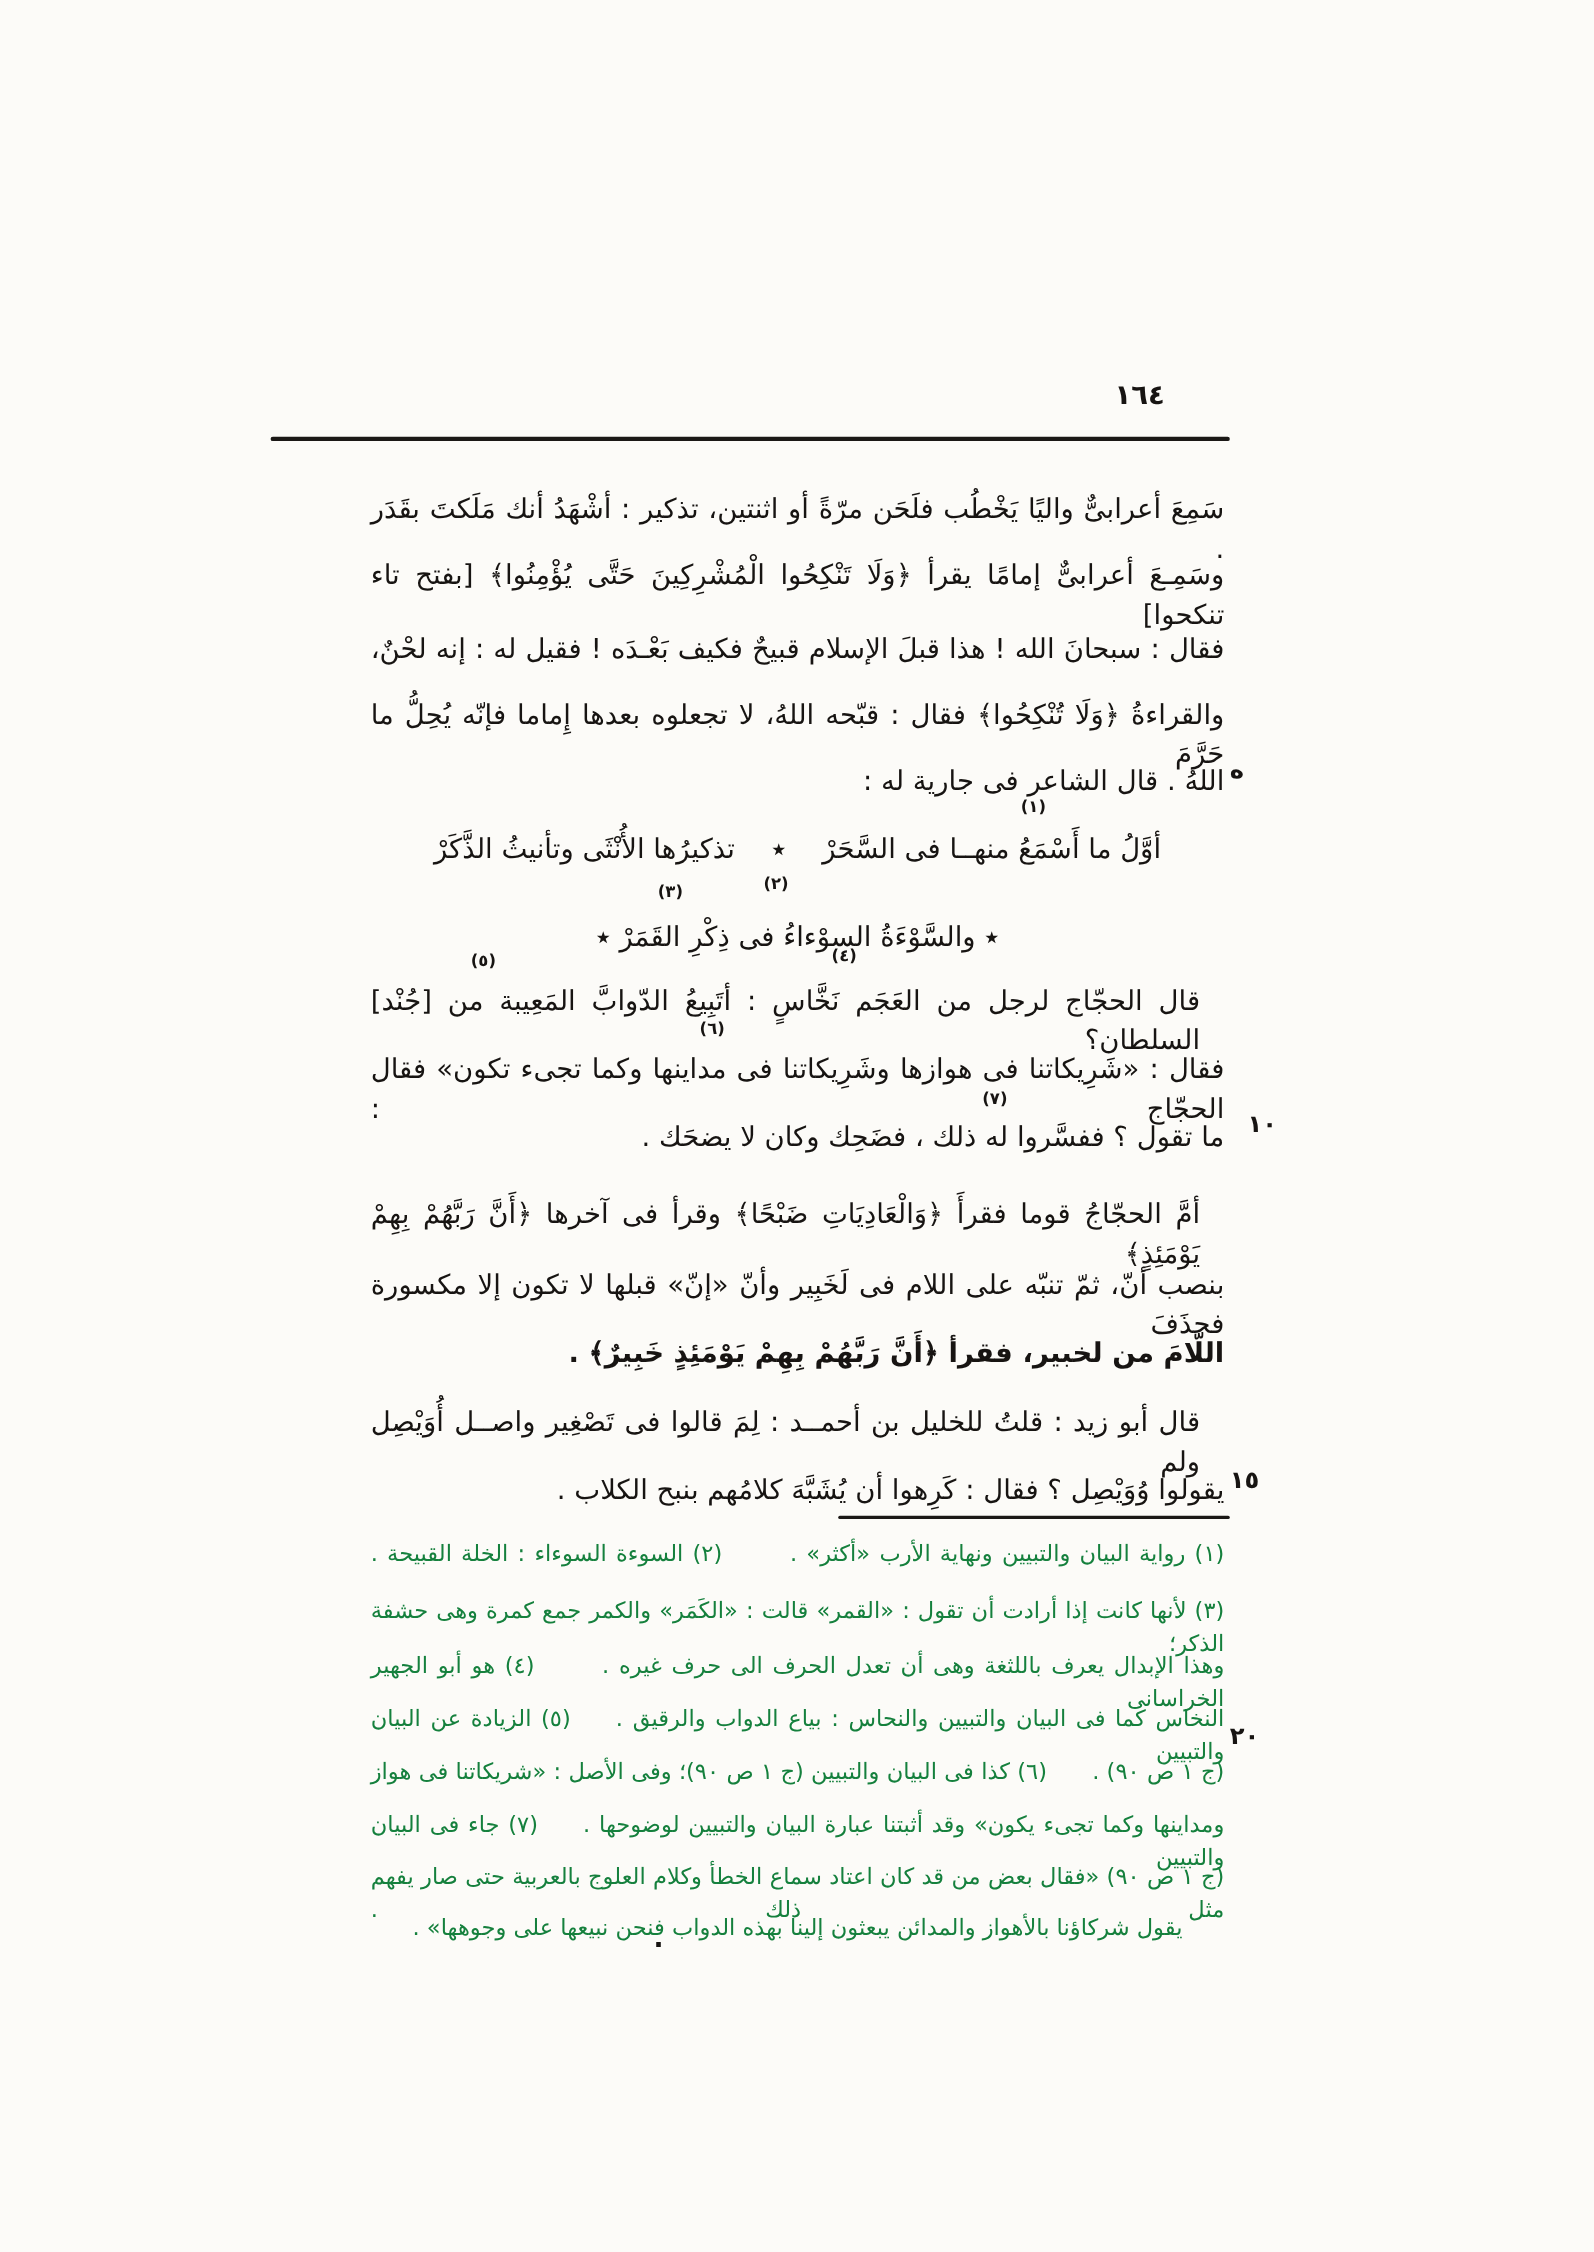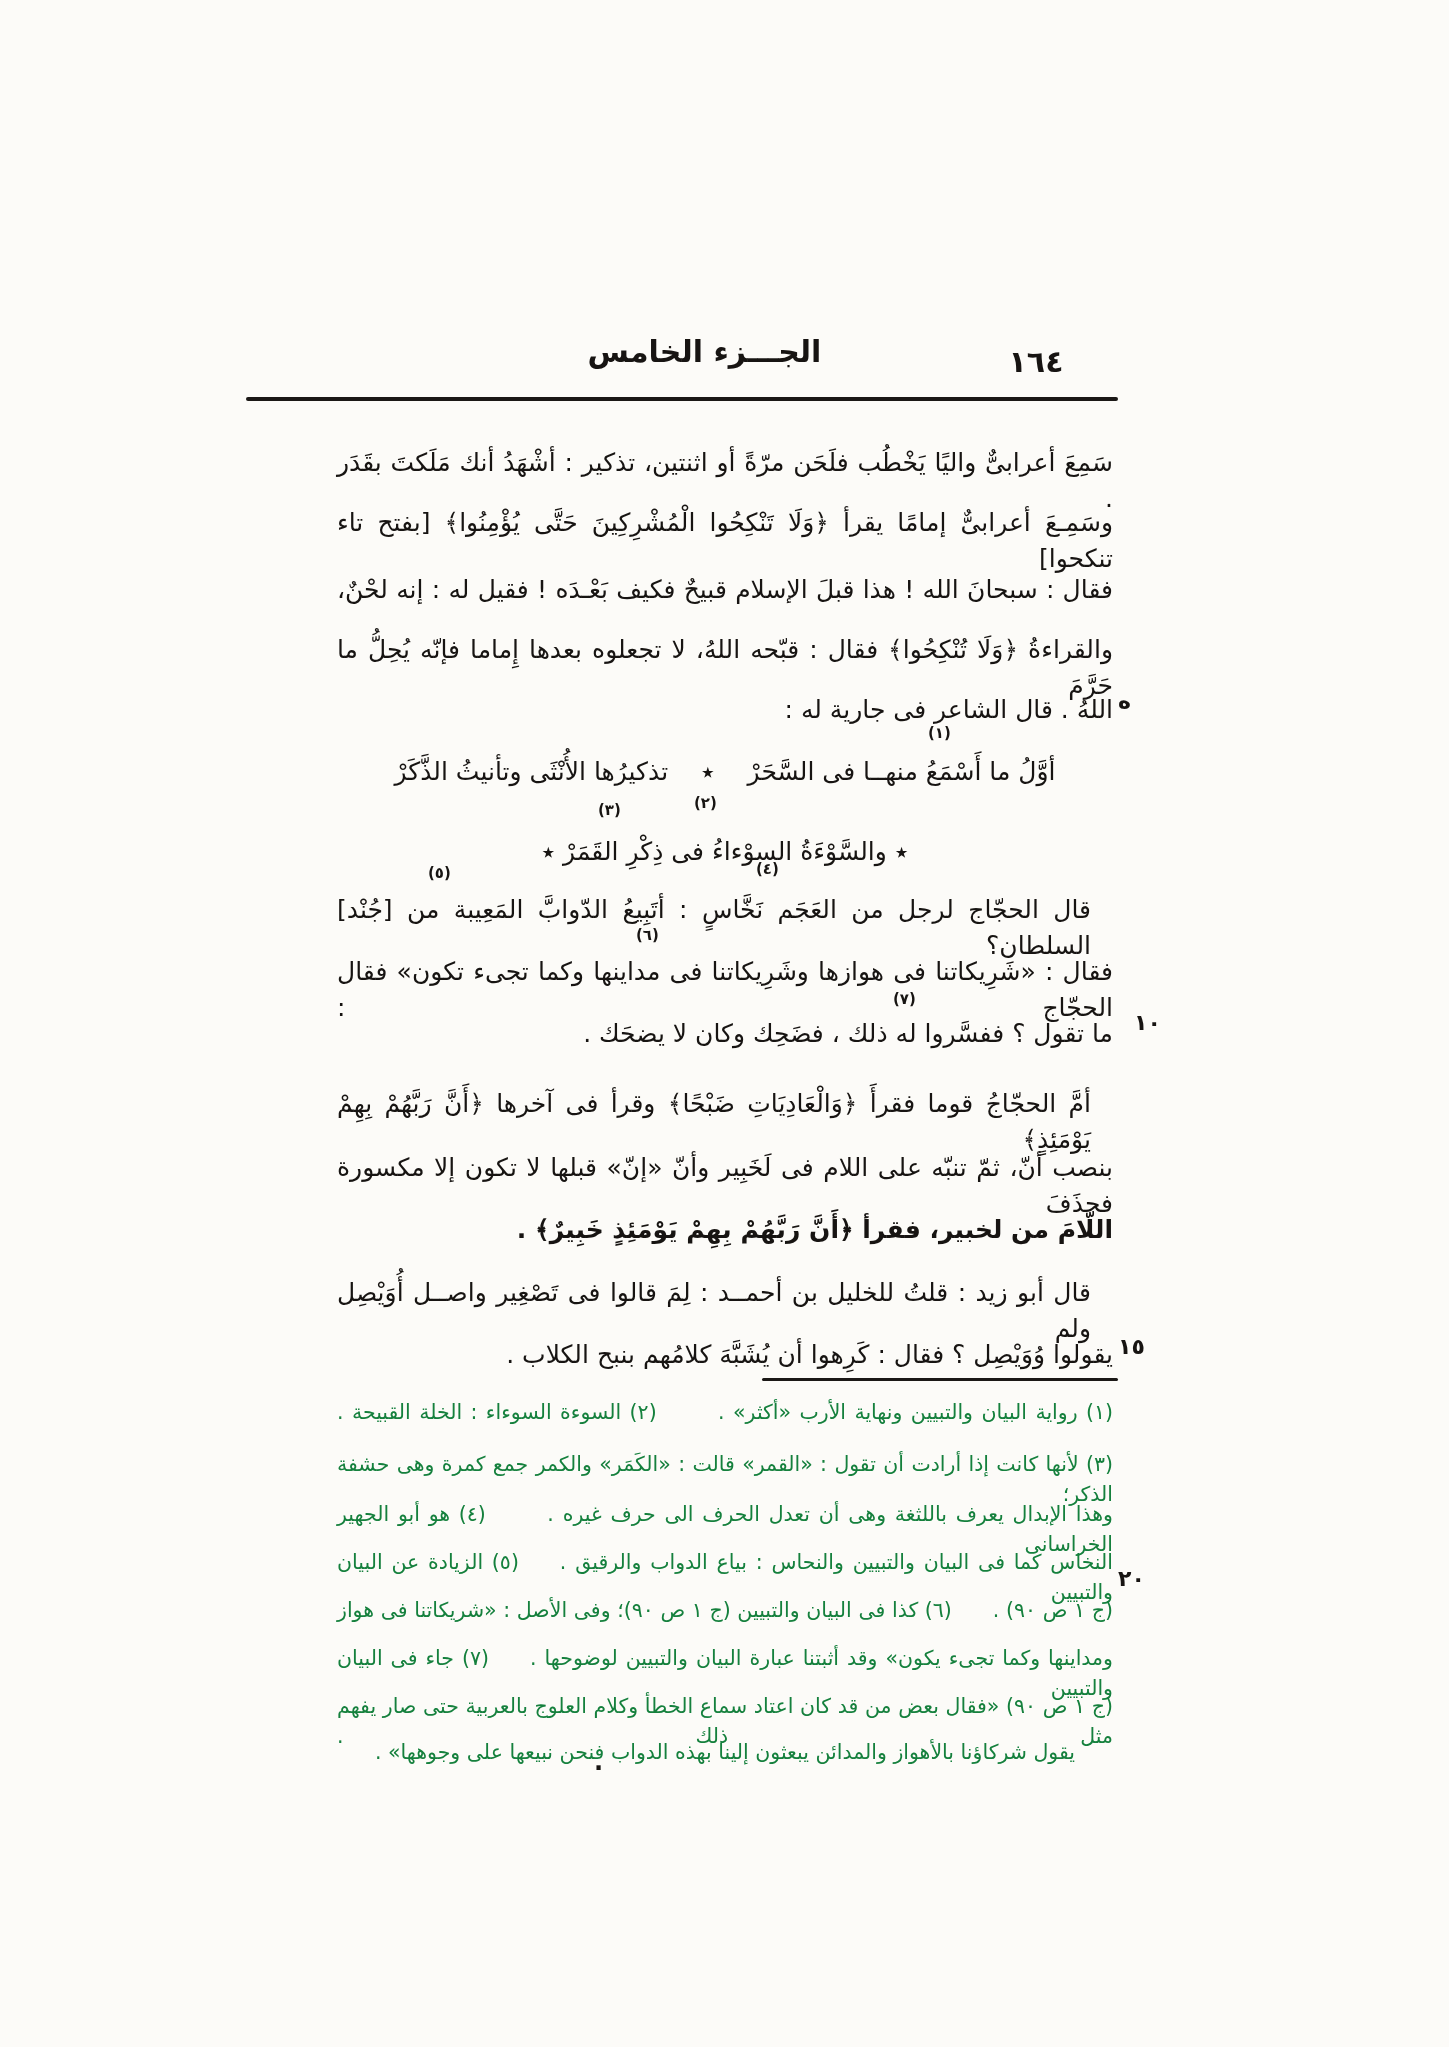--- a/index.html
+++ b/index.html
@@ -16,21 +16,21 @@
     overflow:hidden;
   }
   
   .hdr-title{
     position:absolute;top:334px;left:0;right:40px;
     text-align:center;direction:rtl;
     font-size:30px;font-weight:bold;
   }
   .hdr-page-number{
     position:absolute;top:344px;left:998px;width:76px;
-    text-align:center;direction:rtl;font-size:30px;font-weight:bold;
+    text-align:center;direction:rtl;font-size:25px;font-weight:bold;
   }
   .hdr-rule{
     position:absolute;top:397px;left:246px;width:872px;height:4px;
     background:#1b1816;border-radius:2px;
   }
   
   .text-col{
     position:absolute;left:337px;top:0;width:776px;height:2047px;
   }
   .body-line{
@@ -66,21 +66,20 @@
   .bottom-mark{
     position:absolute;top:1748px;left:594px;
     font-size:24px;font-weight:bold;
   }
 </style>
 </head>
 <body>
 
 <div class="page">
 
-  <div class="hdr-title">الجـــزء الخامس</div>
   <div class="hdr-page-number">١٦٤</div>
   <div class="hdr-rule"></div>
 
   <div>
 
       <div class="margin-num" style="top: 688px;">ه</div>
 
       <div class="margin-num" style="top: 1010px; margin-left: 16px;">١٠</div>
 
       <div class="margin-num" style="top: 1334px;">١٥</div>

